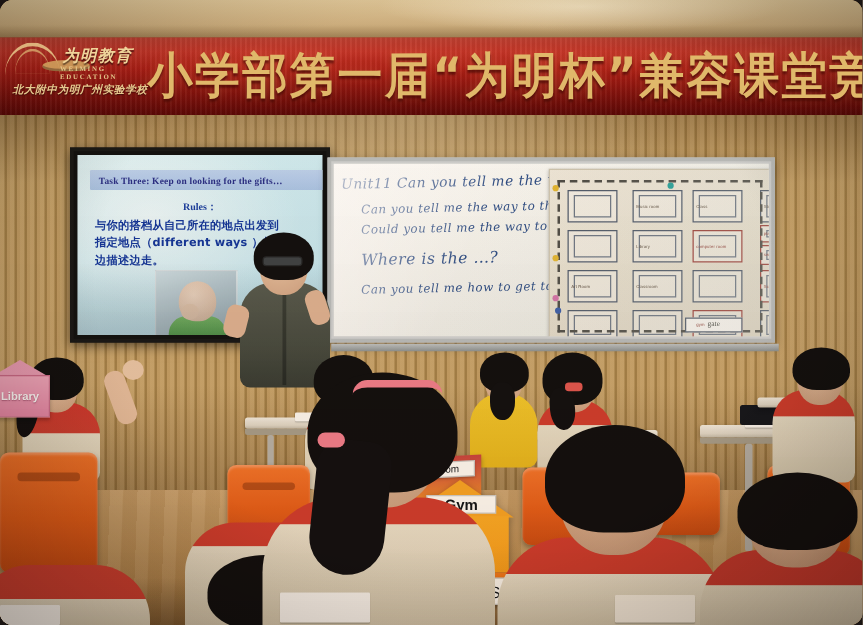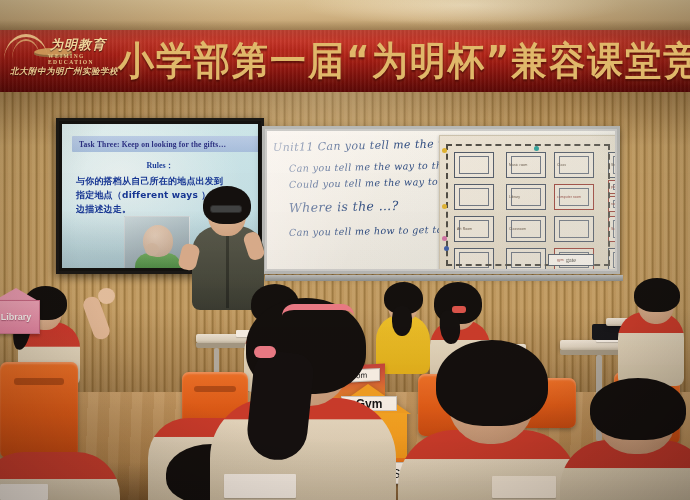--- a/index.html
+++ b/index.html
@@ -3,20 +3,21 @@
 <meta charset="utf-8">
 <title>Classroom Competition Photo</title>
 <style>
   * { margin:0; padding:0; box-sizing:border-box; }
   html,body { background:#1a1412; }
   body { font-family:"Liberation Sans", sans-serif; }
 
   #scene {
     position:relative; width:690px; height:500px; overflow:hidden;
     background:#c9a46a;
+    border-radius:10px;
   }
 
   
   .ceiling {
     position:absolute; left:0; top:0; width:690px; height:32px;
     background:linear-gradient(180deg,#ddc79a 0%,#cdb183 55%,#c3a571 100%);
   }
   .ceiling-shadow {
     position:absolute; left:0; top:20px; width:690px; height:14px;
     background:linear-gradient(180deg,rgba(90,60,30,0) 0%,rgba(80,50,25,.45) 100%);

